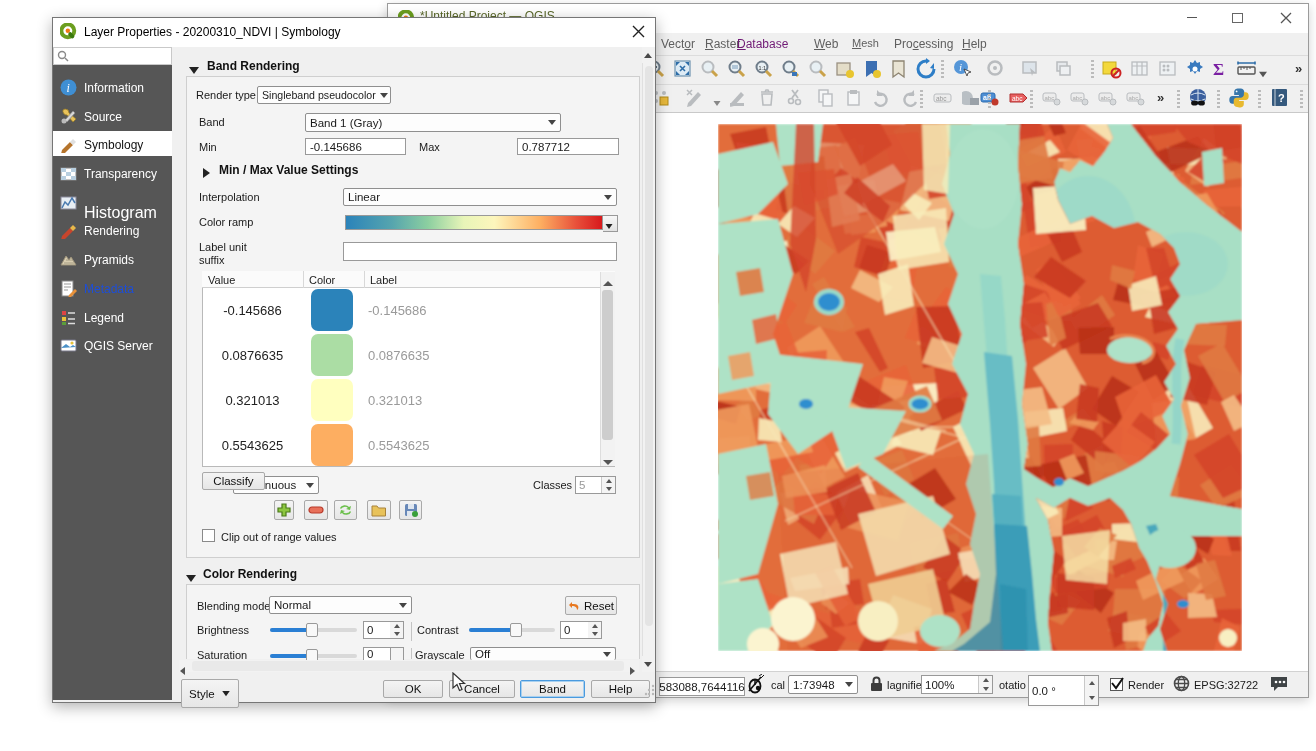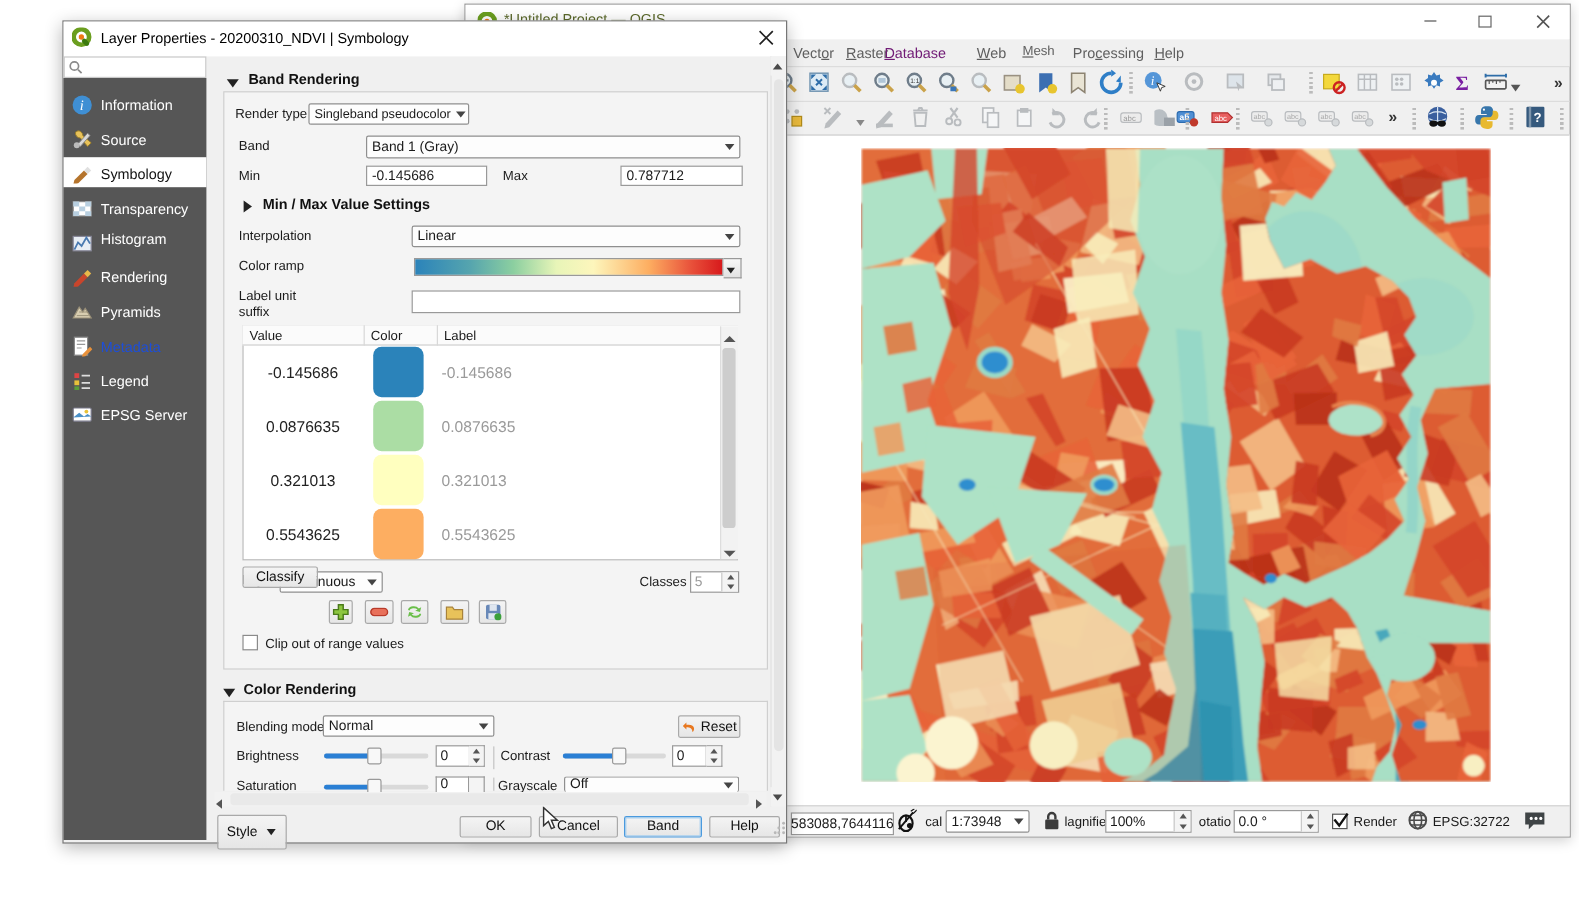--- a/index.html
+++ b/index.html
@@ -638,21 +638,21 @@
 <svg class="a" style="left:869px;top:675px" width="15" height="18" viewBox="0 0 15 18">
     <rect x="2" y="8" width="11" height="8" rx="1" fill="#3c3c3c"></rect>
     <path d="M4.5,8 v-2.5 a3,3 0 0 1 6,0 v2.5" fill="none" stroke="#3c3c3c" stroke-width="2"></path>
   </svg>
 <div class="a lbl" style="left:887px;top:679px">lagnifie</div>
 <div class="a spn" style="left:921px;top:675px;width:72px;height:19px">100%<span class="ud">
       <i class="up"></i>
       <i class="dn"></i>
     </span></div>
 <div class="a lbl" style="left:999px;top:679px">otatio</div>
-<div class="a spn" style="left:1028px;top:675px;width:71px;height:19px">0.0 °<span class="ud">
+<div class="a spn" style="left:1028px;top:675px;width:71px;height:31px">0.0 °<span class="ud">
       <i class="up"></i>
       <i class="dn"></i>
     </span></div>
 <div class="a" style="left:1110px;top:678px;width:13px;height:13px;border:1px solid #555;background:#fff"></div>
 <svg class="a" style="left:1110px;top:676px" width="15" height="15">
     <path d="M2,7 l4,5 7,-10" stroke="#111" stroke-width="2" fill="none"></path>
   </svg>
 <div class="a lbl" style="left:1128px;top:679px">Render</div>
 <svg class="a" style="left:1173px;top:675px" width="17" height="17" viewBox="0 0 17 17">
     <circle cx="8.5" cy="8.5" r="7" fill="none" stroke="#4a4a4a" stroke-width="1.6"></circle>
@@ -702,21 +702,21 @@
 <div class="a" style="left:84px;top:138px;font-size:12px;color:#111;white-space:nowrap">Symbology</div>
 <svg class="a" style="left:60px;top:165px" width="17" height="17" viewBox="0 0 17 17">
     <rect x="1" y="3" width="15" height="12" fill="#fff" stroke="#888"></rect>
     <path d="M1,3 h5 v4 h-5 z M11,3 h5 v4 h-5 z M6,7 h5 v4 h-5 z M1,11 h5 v4 h-5 z M11,11 h5 v4 h-5 z" fill="#b8cfe0"></path>
   </svg>
 <div class="a" style="left:84px;top:167px;font-size:12px;color:#fff;white-space:nowrap">Transparency</div>
 <svg class="a" style="left:60px;top:194px" width="17" height="17" viewBox="0 0 17 17">
     <rect x="1" y="3" width="15" height="12" fill="#e8eef4" stroke="#889"></rect>
     <path d="M2,14 l3,-6 3,3 4,-7 3,5" fill="none" stroke="#4a7ab0" stroke-width="1.5"></path>
   </svg>
-<div class="a" style="left:84px;top:192px;font-size:12px;color:#fff;white-space:nowrap">Histogram</div>
+<div class="a" style="left:84px;top:204px;font-size:16px;color:#fff;white-space:nowrap">Histogram</div>
 <svg class="a" style="left:60px;top:222px" width="17" height="17" viewBox="0 0 17 17">
     <path d="M2,14 l8,-8 3,3 -8,8 -4,1 z" fill="#c8452c"></path>
     <path d="M10,6 l3,-3 3,3 -3,3 z" fill="#e8b84a"></path>
   </svg>
 <div class="a" style="left:84px;top:224px;font-size:12px;color:#fff;white-space:nowrap">Rendering</div>
 <svg class="a" style="left:60px;top:251px" width="17" height="17" viewBox="0 0 17 17">
     <path d="M1,14 l5,-9 3,4 2,-3 5,8 z" fill="#d8cdb0" stroke="#9a9078" stroke-width="1"></path>
     <path d="M4,12 h10 M6,9 h7" stroke="#9a9078" stroke-width="0.8"></path>
   </svg>
 <div class="a" style="left:84px;top:253px;font-size:12px;color:#fff;white-space:nowrap">Pyramids</div>
@@ -731,39 +731,39 @@
     <rect x="2" y="8" width="4" height="4" fill="#e8c23a"></rect>
     <rect x="2" y="13" width="4" height="3" fill="#5a9e3a"></rect>
     <path d="M8,4 h7 M8,10 h7 M8,14.5 h7" stroke="#ddd" stroke-width="1.4"></path>
   </svg>
 <div class="a" style="left:84px;top:311px;font-size:12px;color:#fff;white-space:nowrap">Legend</div>
 <svg class="a" style="left:60px;top:337px" width="17" height="17" viewBox="0 0 17 17">
     <rect x="1" y="3" width="15" height="11" rx="1" fill="#fff" stroke="#778"></rect>
     <path d="M1,11 l5,-4 4,3 3,-2 3,2" fill="#4a90c8" stroke="none"></path>
     <circle cx="12" cy="6" r="1.6" fill="#e8c23a"></circle>
   </svg>
-<div class="a" style="left:84px;top:339px;font-size:12px;color:#fff;white-space:nowrap">EPSG Server</div>
+<div class="a" style="left:84px;top:339px;font-size:12px;color:#fff;white-space:nowrap">QGIS Server</div>
 <div class="a" style="left:642px;top:47px;width:13px;height:625px;background:#f2f2f2;border-left:1px solid #e0e0e0"></div>
 <div class="a" style="left:642px;top:47px;width:13px;height:16px;background:#f2f2f2">
     <span style="display:block;width:0;height:0;border-left:4px solid transparent;border-right:4px solid transparent;border-bottom:5px solid #4a4a4a;margin:6px 0 0 2px"></span>
   </div>
 <div class="a" style="left:642px;top:656px;width:13px;height:16px;background:#f2f2f2">
     <span style="display:block;width:0;height:0;border-left:4px solid transparent;border-right:4px solid transparent;border-top:5px solid #4a4a4a;margin:6px 0 0 2px"></span>
   </div>
 <div class="a" style="left:645px;top:66px;width:8px;height:560px;background:#e4e4e4;border-radius:4px"></div>
 <div class="a" style="left:189px;top:60px"><span class="tri-d"></span></div>
 <div class="a hdr" style="left:207px;top:59px">Band Rendering</div>
 <div class="a" style="left:186px;top:76px;width:454px;height:482px;background:#f4f4f4;border:1px solid #cfcfcf"></div>
 <div class="a lbl" style="left:196px;top:89px">Render type</div>
 <div class="a cmb" style="left:257px;top:86px;width:134px;height:18px;font-size:10.6px">
     <span>Singleband pseudocolor</span>
     <span class="ar"></span>
   </div>
 <div class="a lbl" style="left:199px;top:116px">Band</div>
-<div class="a cmb" style="left:305px;top:113px;width:312px;height:19px">
+<div class="a cmb" style="left:305px;top:113px;width:256px;height:19px">
     <span>Band 1 (Gray)</span>
     <span class="ar"></span>
   </div>
 <div class="a lbl" style="left:199px;top:141px">Min</div>
 <div class="a inp" style="left:305px;top:138px;width:101px;height:17px">-0.145686</div>
 <div class="a lbl" style="left:419px;top:141px">Max</div>
 <div class="a inp" style="left:517px;top:138px;width:102px;height:17px">0.787712</div>
 <div class="a" style="left:203px;top:164px"><span class="tri-r"></span></div>
 <div class="a hdr" style="left:219px;top:163px">Min / Max Value Settings</div>
 <div class="a lbl" style="left:199px;top:191px">Interpolation</div>

